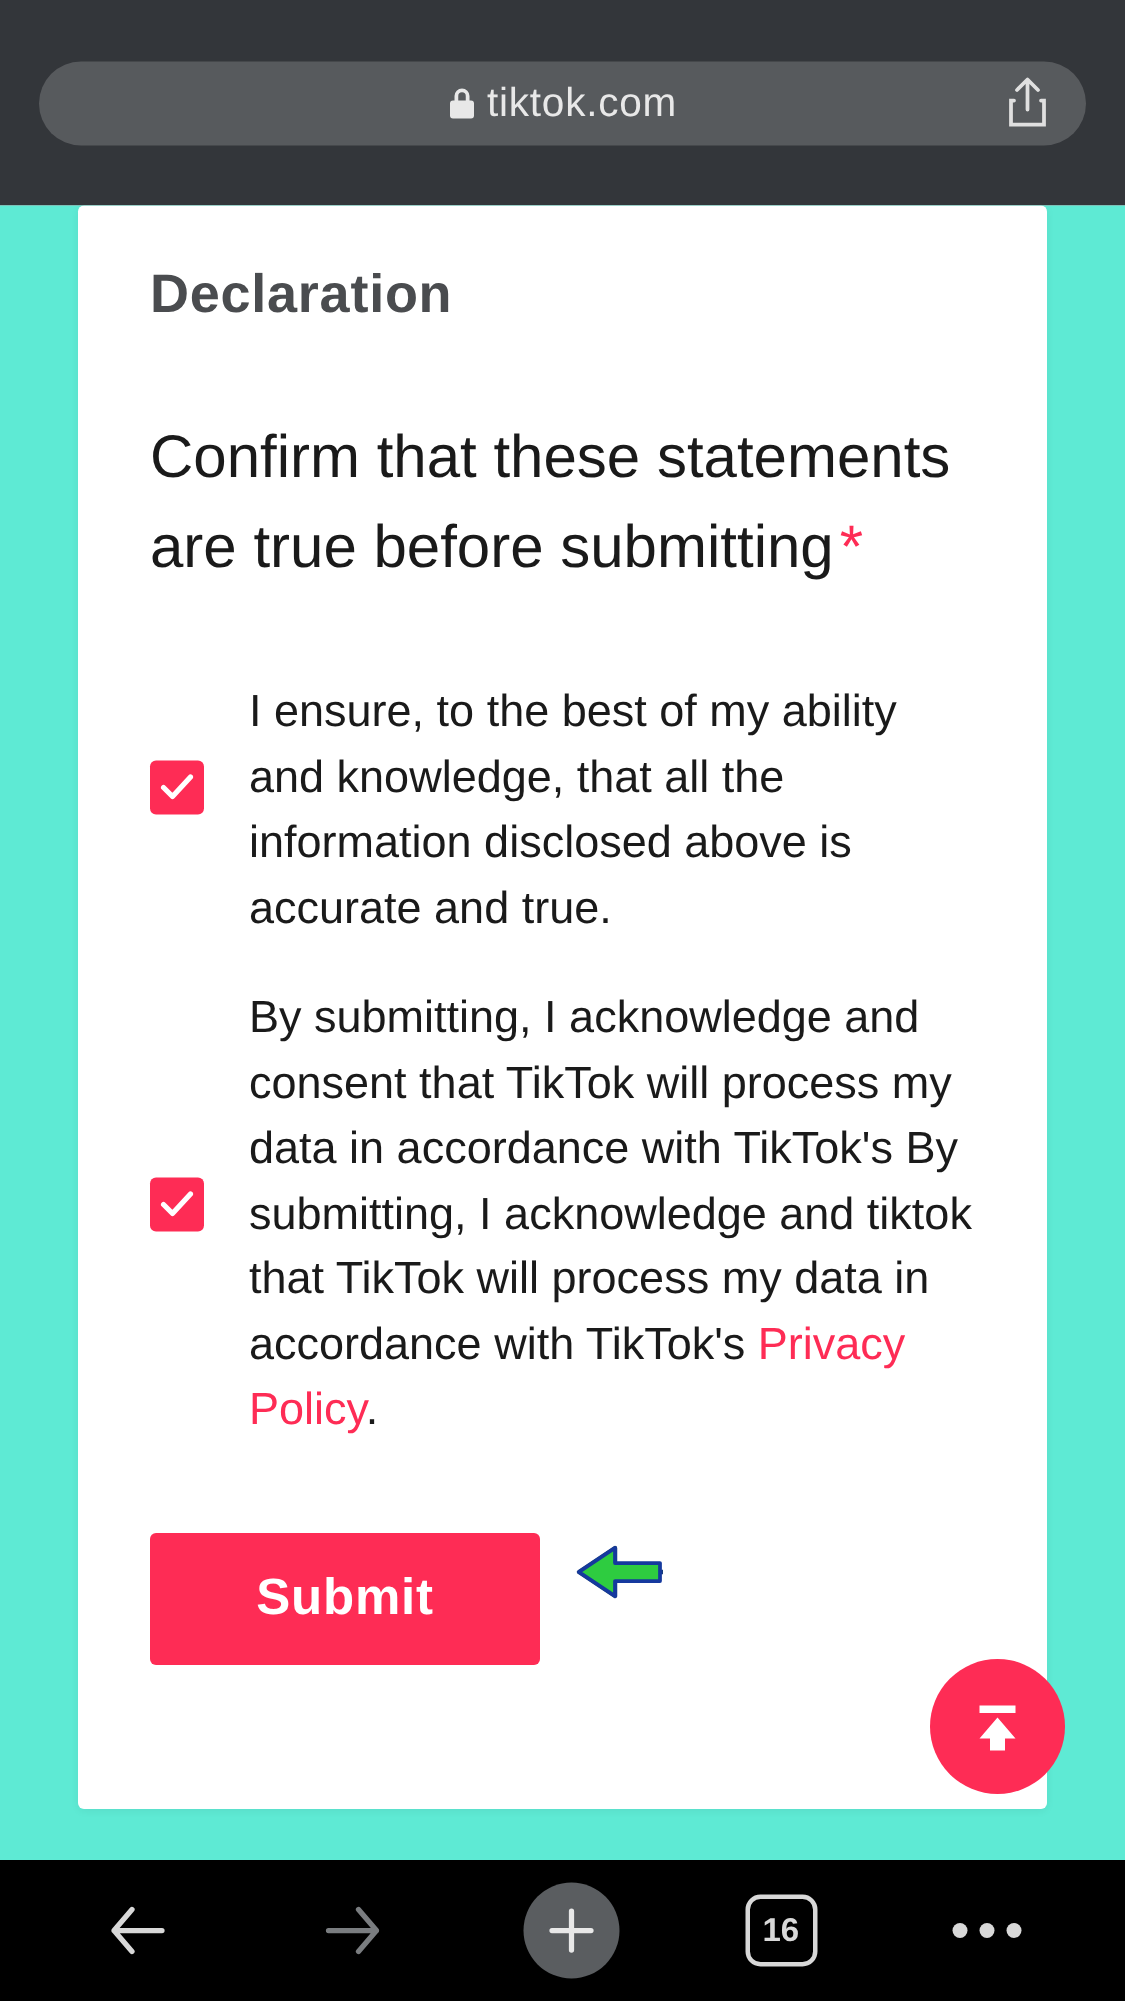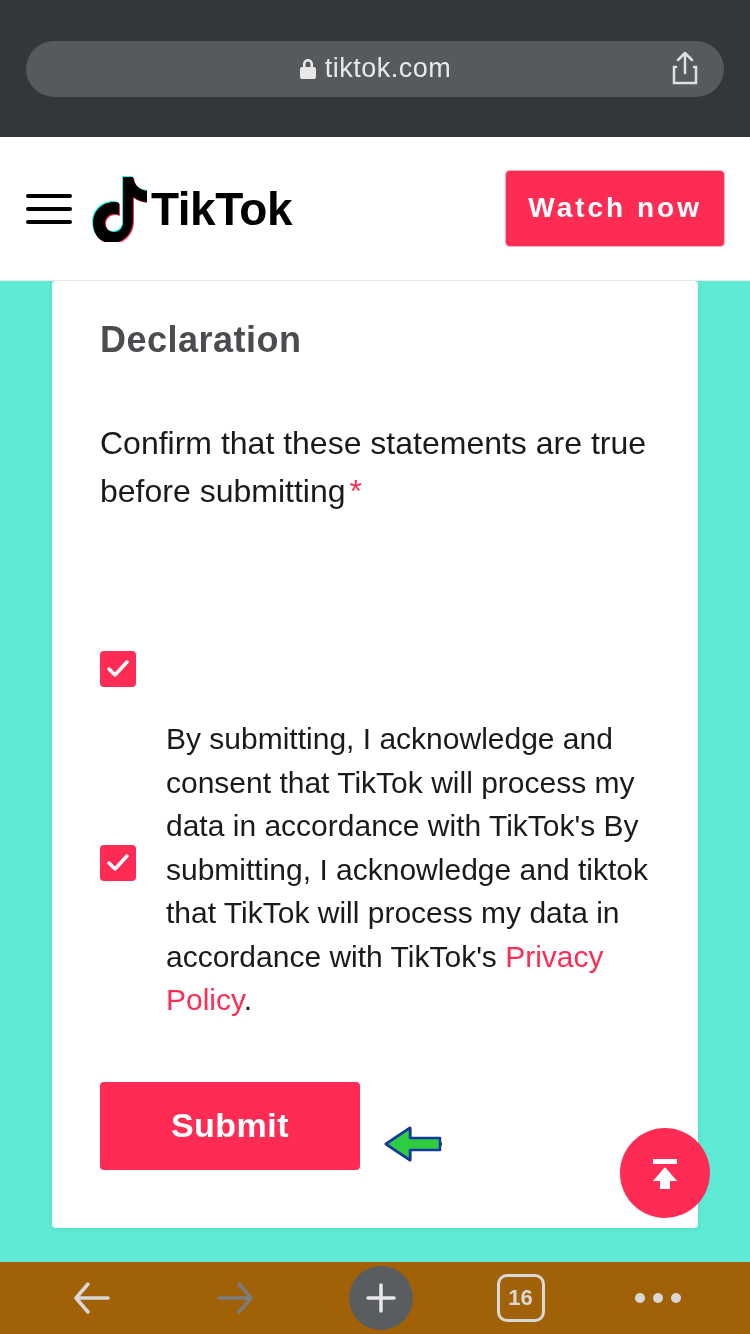--- a/index.html
+++ b/index.html
@@ -19,38 +19,38 @@
 .menu-btn span{display:block;height:4px;background:#000;border-radius:2px;width:46px;}
 .logo-wrap{display:flex;align-items:center;gap:4px;}
 .tiktok-note{width:55px;height:66px;position:relative;}
 .tiktok-text{font-size:46px;font-weight:900;letter-spacing:-0.5px;color:#000;}
 .watch-btn{margin-left:auto;background:#fe2c55;color:#fff;font-size:28px;font-weight:700;letter-spacing:3px;border:none;padding:21px 22px 22px;border-radius:4px;box-shadow:0 0 0 1px rgba(254,44,85,0.4);}
 
 
 .content-area{flex:1;background:#5eead4;position:relative;overflow:hidden;}
 .card{position:absolute;left:52px;right:52px;top:0;bottom:34px;background:#fff;border-radius:4px;box-shadow:0 1px 6px rgba(0,0,0,0.06);padding:38px 48px 40px;}
 .decl-title{font-size:36px;font-weight:700;color:#4a4c4f;letter-spacing:0.5px;margin-bottom:58px;}
-.confirm-txt{font-size:32px;color:#1a1a1a;font-weight:500;line-height:1.5;margin-bottom:82px;}
+.confirm-txt{font-size:40px;color:#1a1a1a;font-weight:500;line-height:1.5;margin-bottom:58px;}
 .required{color:#fe2c55;margin-left:4px;}
 .check-row{display:flex;align-items:flex-start;gap:30px;margin-bottom:30px;}
 .checkbox{width:36px;height:36px;background:#fe2c55;border-radius:4px;flex-shrink:0;display:flex;align-items:center;justify-content:center;margin-top:54px;}
 .check-row:nth-of-type(2) .checkbox{margin-top:128px;}
 .check-txt{font-size:30px;color:#1a1a1a;line-height:1.45;}
 .check-txt .link{color:#fe2c55;text-align:right;}
-.submit-row{margin-top:60px;display:flex;align-items:flex-end;gap:22px;}
+.submit-row{margin-top:60px;display:flex;align-items:flex-start;gap:22px;}
 .submit-btn{background:#fe2c55;color:#fff;font-size:34px;font-weight:700;border:none;width:260px;height:88px;border-radius:4px;letter-spacing:0.5px;}
 
 
 .arrow-annot{width:62px;height:52px;}
 
 
 .fab{position:absolute;right:40px;bottom:44px;width:90px;height:90px;border-radius:50%;background:#fe2c55;display:flex;align-items:center;justify-content:center;}
 
 
-.browser-bottom{background:#a16207;height:72px;display:flex;align-items:center;justify-content:space-around;padding:16px 20px;}
+.browser-bottom{background:#000000;height:94px;display:flex;align-items:center;justify-content:space-around;padding:16px 20px;}
 .nav-btn{width:60px;height:60px;display:flex;align-items:center;justify-content:center;color:#d8d8d8;}
 .nav-btn.dim{color:#7a7d80;}
 .plus-circle{width:64px;height:64px;border-radius:50%;background:#5a5d60;display:flex;align-items:center;justify-content:center;color:#e8e8e8;}
 .tabs-count{border:3px solid #d8d8d8;border-radius:10px;width:48px;height:48px;display:flex;align-items:center;justify-content:center;color:#d8d8d8;font-size:22px;font-weight:700;}
 .dots{display:flex;gap:8px;}
 .dots span{width:10px;height:10px;border-radius:50%;background:#d8d8d8;}
 </style>
 </head>
 <body>
 
@@ -64,50 +64,35 @@
           </svg>
         <span>tiktok.com</span>
       </div>
       <svg class="share-icon" width="30" height="36" viewBox="0 0 30 36" fill="none" stroke="#e0e0e0" stroke-width="2.5">
           <path d="M15 2v20M8 9l7-7 7 7" stroke-linecap="round" stroke-linejoin="round"></path>
           <path d="M6 16H4v16h22V16h-2" stroke-linecap="round"></path>
         </svg>
     </div>
   </div>
 
-  <div class="site-header">
-    <div class="menu-btn">
-      <span></span>
-        <span></span>
-        <span></span>
-    </div>
-    <div class="logo-wrap">
-      <svg class="tiktok-note" viewBox="0 0 55 66">
-        <path d="M40 0c1 8 6 13 15 14v11c-6 0-11-2-15-5v23c0 13-9 23-22 23C7 66 0 57 0 46c0-12 9-21 21-21 2 0 3 0 5 1v12c-2-1-3-1-5-1-5 0-9 4-9 9s4 9 9 9 9-4 9-9V0h10z" fill="#25f4ee"></path>
-        <path d="M42 2c1 8 6 13 15 14v11c-6 0-11-2-15-5v23c0 13-9 23-22 23C9 68 2 59 2 48c0-12 9-21 21-21 2 0 3 0 5 1v12c-2-1-3-1-5-1-5 0-9 4-9 9s4 9 9 9 9-4 9-9V2h10z" fill="#fe2c55"></path>
-        <path d="M41 1c1 8 6 13 15 14v11c-6 0-11-2-15-5v23c0 13-9 23-22 23C8 67 1 58 1 47c0-12 9-21 21-21 2 0 3 0 5 1v12c-2-1-3-1-5-1-5 0-9 4-9 9s4 9 9 9 9-4 9-9V1h10z" fill="#000"></path>
-      </svg>
-      <span class="tiktok-text">TikTok</span>
-    </div>
-    <button class="watch-btn">Watch now</button>
-  </div>
 
   <div class="content-area">
     <div class="card">
       <h2 class="decl-title">Declaration</h2>
       <p class="confirm-txt">
         <span>Confirm that these statements are true before submitting</span><span class="required">*</span>
       </p>
 
       <div class="check-row">
         <div class="checkbox">
           <svg width="22" height="18" viewBox="0 0 22 18" fill="none" stroke="#fff" stroke-width="3.5" stroke-linecap="round" stroke-linejoin="round">
               <path d="M2 9l6 6L20 2"></path>
             </svg>
         </div>
+        <div class="check-txt">I ensure, to the best of my ability and knowledge, that all the information disclosed above is accurate and true.</div>
       </div>
 
       <div class="check-row">
         <div class="checkbox">
           <svg width="22" height="18" viewBox="0 0 22 18" fill="none" stroke="#fff" stroke-width="3.5" stroke-linecap="round" stroke-linejoin="round">
               <path d="M2 9l6 6L20 2"></path>
             </svg>
         </div>
         <div class="check-txt">
           <span>By submitting, I acknowledge and consent that TikTok will process my data in accordance with TikTok's By submitting, I acknowledge and tiktok that TikTok will process my data in accordance with TikTok's </span><span class="link">Privacy Policy</span><span>.</span>

